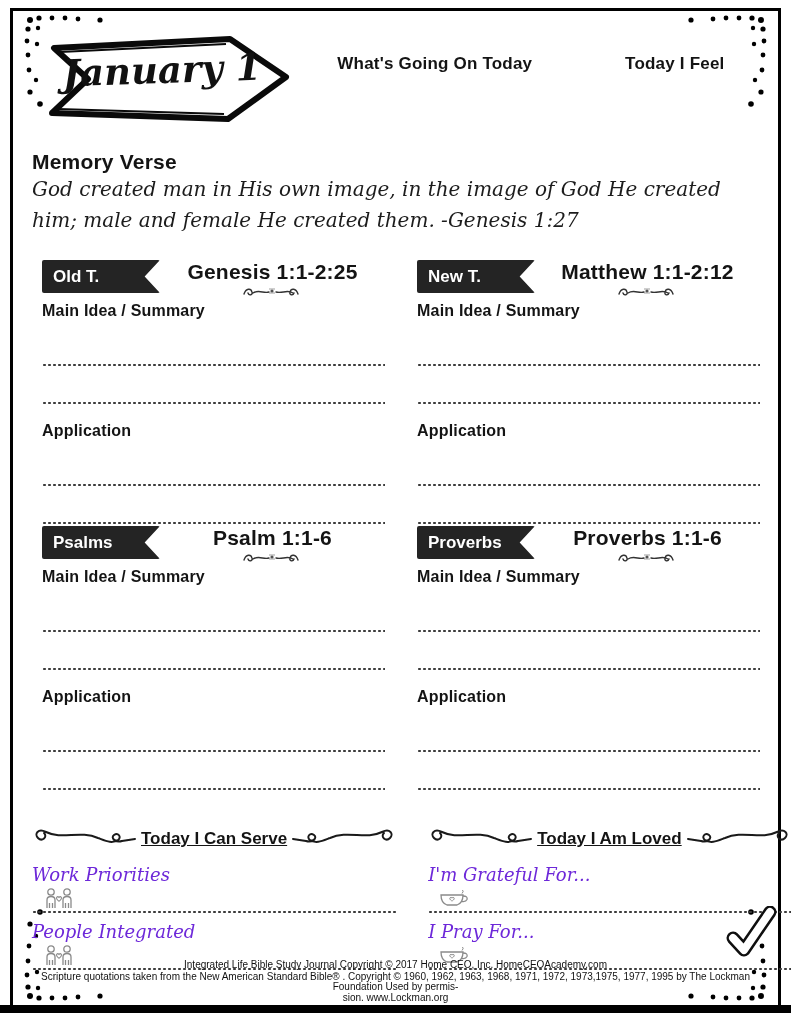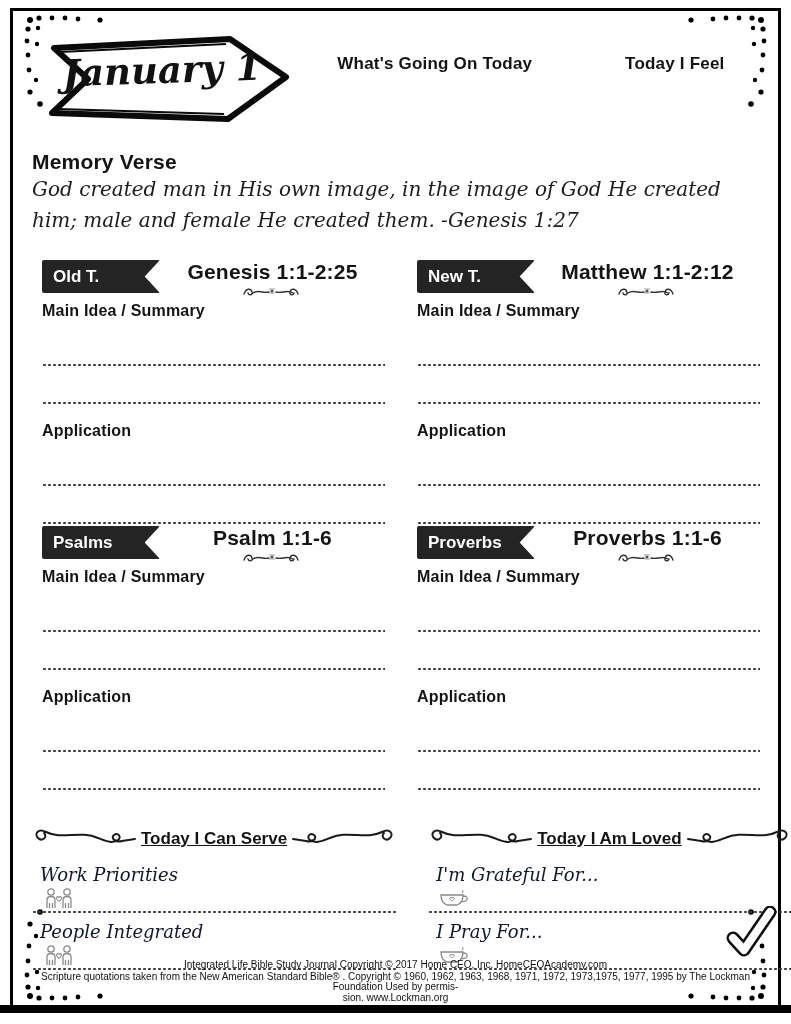--- a/index.html
+++ b/index.html
@@ -59,21 +59,21 @@
   .wline.l1 { margin-top:44px; }
   .wline.l2 { margin-top:36px; }
   .app-label { margin-top:18px; }
 
   
   .bottom { position:absolute; left:32px; top:822px; width:730px;
             display:grid; grid-template-columns:1fr 1fr; column-gap:32px; }
   .flourish-row { display:flex; align-items:center; justify-content:center; height:34px; }
   .flourish-title { font-weight:bold; font-size:17px; white-space:nowrap; padding:0 4px;text-decoration:underline; }
   .cursive-label { font-family:"DejaVu Serif", serif; font-style:italic; font-size:18px;
-                   color:#0f172a; margin-top:8px; margin-left:8px; }
+                   color:#6d28d9; margin-top:8px; }
   .item-icon { margin-left:10px; margin-top:2px; height:22px; }
   .item-line { margin-top:2px; }
   .pray-item { position:relative; }
   .check-wrap { position:absolute; right:14px; bottom:8px; }
   .check-note { text-align:right; font-size:10.5px; margin-top:3px; color:#111; }
 
   
   .footer { position:absolute; left:20px; right:20px; bottom:21px; text-align:center;
             font-size:10px; line-height:10.5px; color:#111; }
   .footer .f1 { margin-bottom:1px; }

